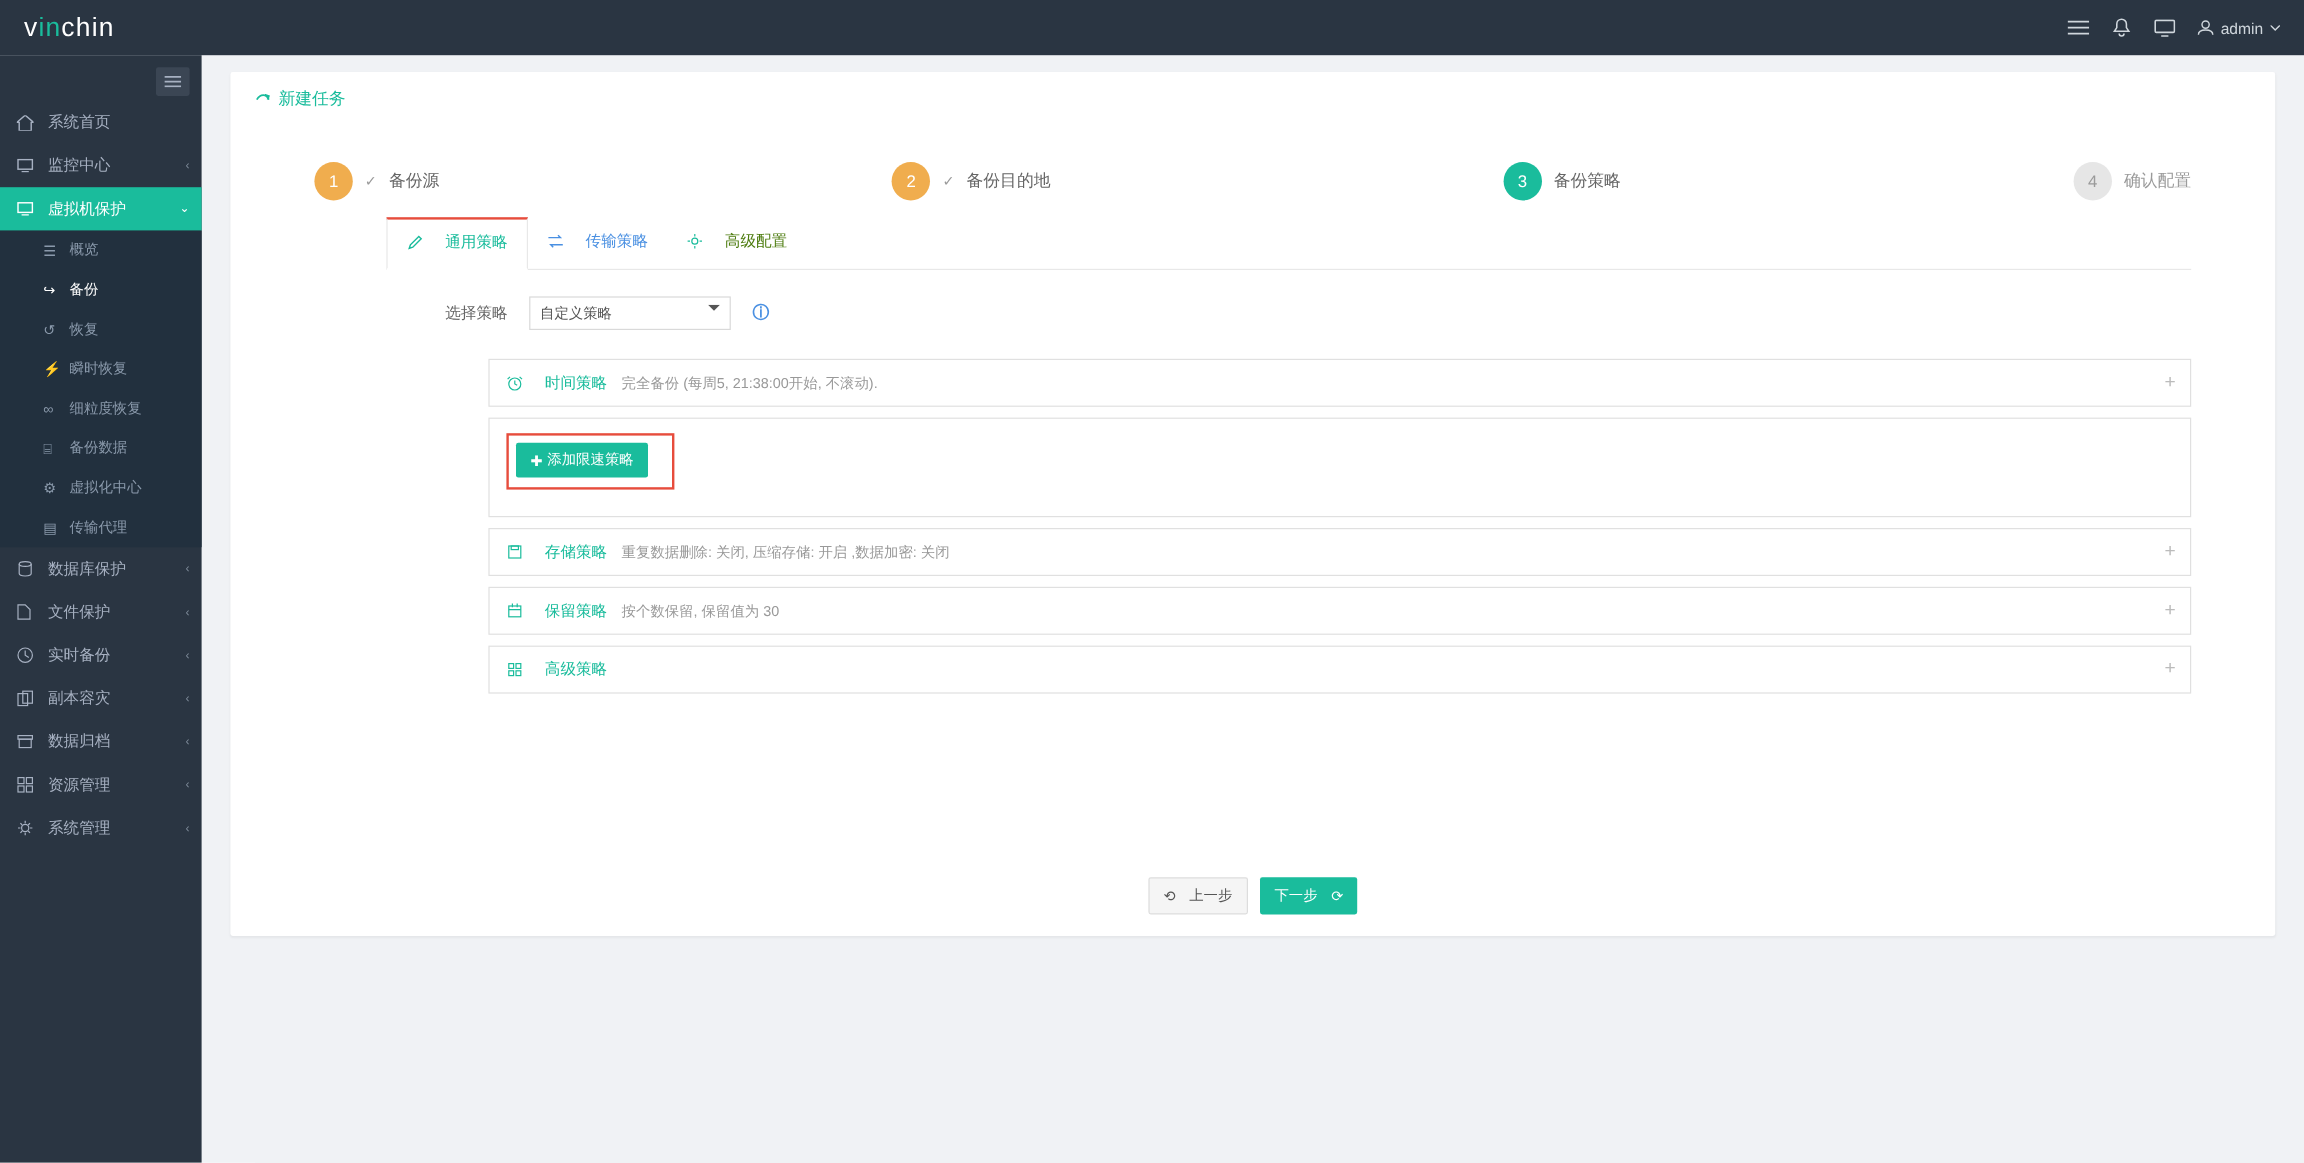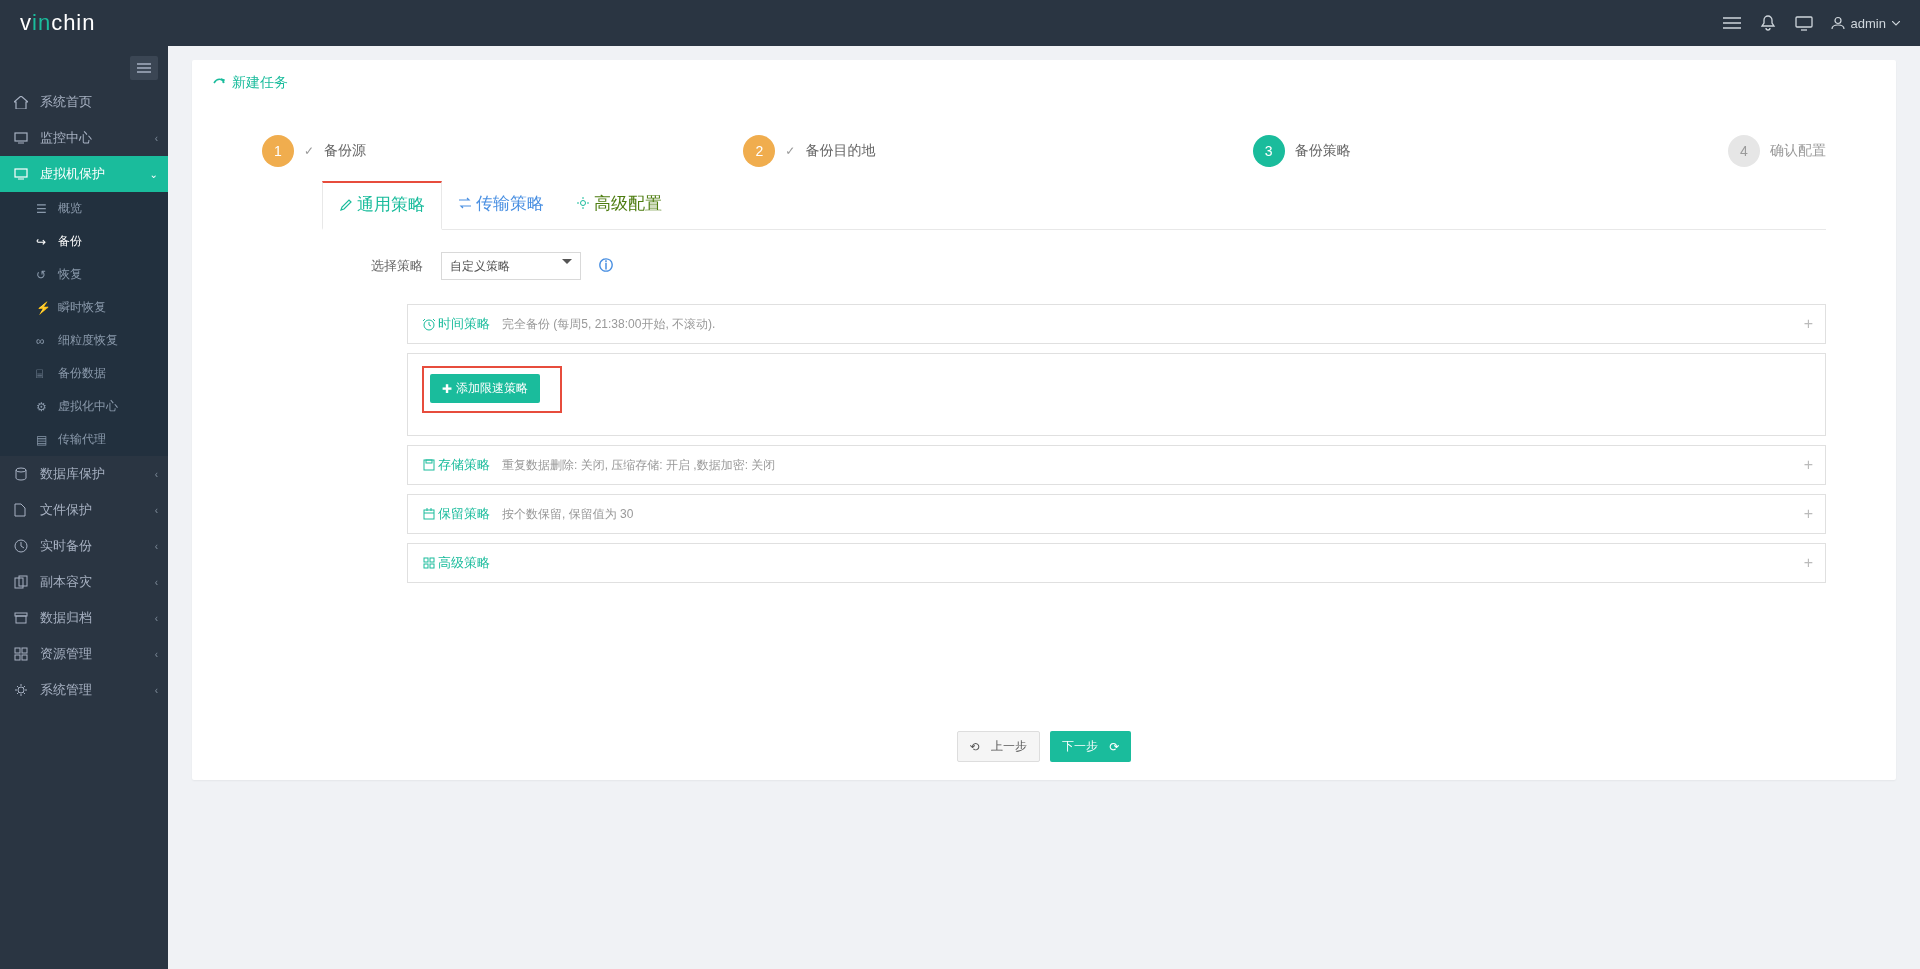--- a/index.html
+++ b/index.html
@@ -29,33 +29,33 @@
 .wizard { display:flex; justify-content:space-between; padding:28px 70px 14px 70px; }
 .wstep { display:flex; align-items:center; gap:10px; }
 .wnum { width:32px; height:32px; border-radius:50%; display:flex; align-items:center; justify-content:center; color:#fff; font-size:14px; }
 .wnum.done { background:#f0ad4e; }
 .wnum.cur { background:#1abc9c; }
 .wnum.todo { background:#e6e6e6; color:#9a9a9a; }
 .wcheck { color:#9a9a9a; font-size:12px; }
 .wlabel { color:#666; font-size:14px; }
 .wlabel.dim { color:#9a9a9a; }
 .tabs { display:flex; border-bottom:1px solid #e8e8e8; margin:0 70px 0 130px; }
-.tab { padding:10px 16px 12px 16px; font-size:17px; color:#8a99ab; cursor:pointer; display:flex; align-items:center; gap:4px; border-bottom:2px solid transparent; }
+.tab { padding:10px 16px 12px 16px; font-size:13px; color:#8a99ab; cursor:pointer; display:flex; align-items:center; gap:18px; border-bottom:2px solid transparent; }
 .tab.active { color:#1abc9c; border:1px solid #e8e8e8; border-bottom:2px solid #fff; margin-bottom:-1px; border-top:2px solid #e74c3c; }
 .tab.blue { color:#4a90e2; }
 .form-area { padding:22px 70px 10px 118px;margin-left:41px; }
 .row { display:flex; align-items:center; gap:18px; margin-bottom:14px; }
 .row-label { width:72px; text-align:right; color:#666; font-size:13px; }
-.select-box { width:140px; height:28px; border:1px solid #d9d9d9; padding:0 28px 0 8px; position:relative; background:#fff; font-size:12px; display:flex; align-items:center; cursor:pointer; }
+.select-box { width:168px; height:28px; border:1px solid #d9d9d9; padding:0 28px 0 8px; position:relative; background:#fff; font-size:12px; display:flex; align-items:center; cursor:pointer; }
 .select-caret { position:absolute; right:8px; top:6px; }
 .info-icon { color:#4a90e2; font-weight:bold; font-size:14px; }
 .acc-list { padding:0 70px 0 215px; display:flex; flex-direction:column; gap:9px; }
 .acc { border:1px solid #e0e0e0; background:#fff; }
 .acc-head { display:flex; align-items:center; padding:10px 14px; cursor:pointer; position:relative; }
-.acc-title { color:#1abc9c; font-size:13px; display:flex; align-items:center; gap:2px; }
+.acc-title { color:#1abc9c; font-size:13px; display:flex; align-items:center; gap:18px; }
 .acc-desc { color:#999; font-size:12px; margin-left:12px; }
 .acc-toggle { position:absolute; right:12px; color:#bbb; font-size:16px; }
 .acc-body { padding:12px 14px 22px 14px; }
 .hl-red { position:relative; }
 .hl-red::after { content:""; position:absolute; border:2px solid #e74c3c; pointer-events:none; }
 .hl1::after { left:-4px; top:-3px; right:auto; bottom:-3px; width:106px; }
 .hl2-wrap { border:2px solid #e74c3c; display:inline-block; padding:6px 20px 8px 6px; }
 .btn { display:inline-flex; align-items:center; gap:4px; padding:6px 12px; font-size:12px; cursor:pointer; border:none; border-radius:2px; }
 .btn-teal { background:#1abc9c; color:#fff; }
 .footer-btns { position:absolute; bottom:18px; left:0; right:0; display:flex; justify-content:center; gap:10px; }

